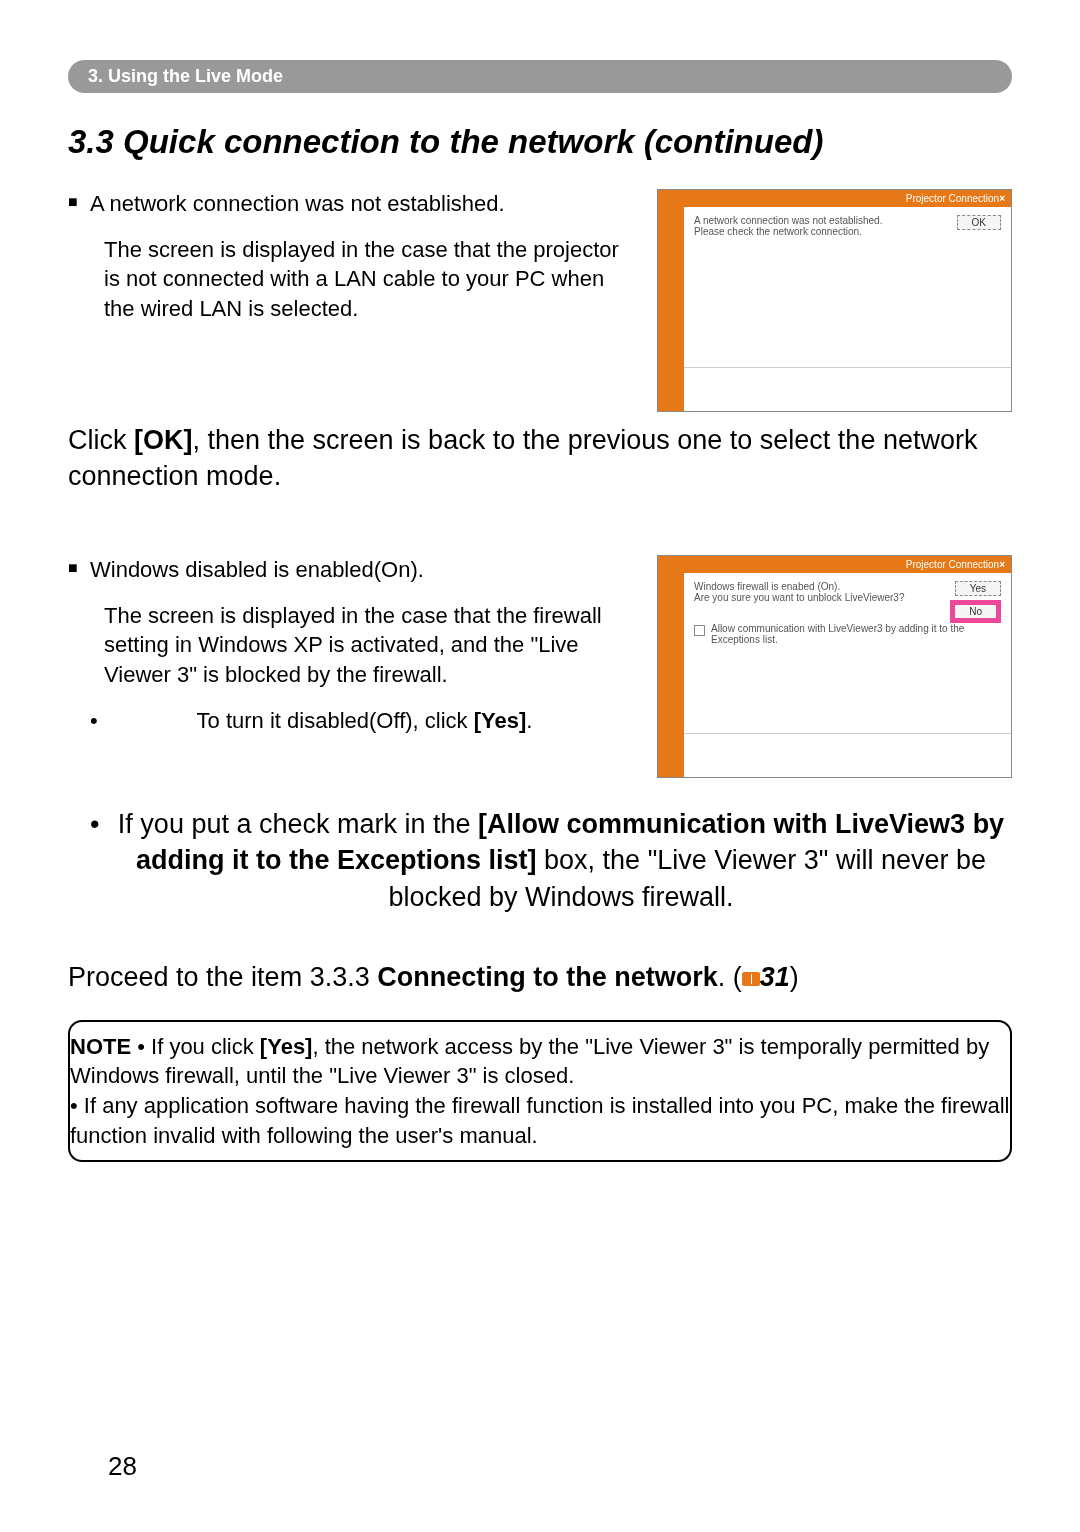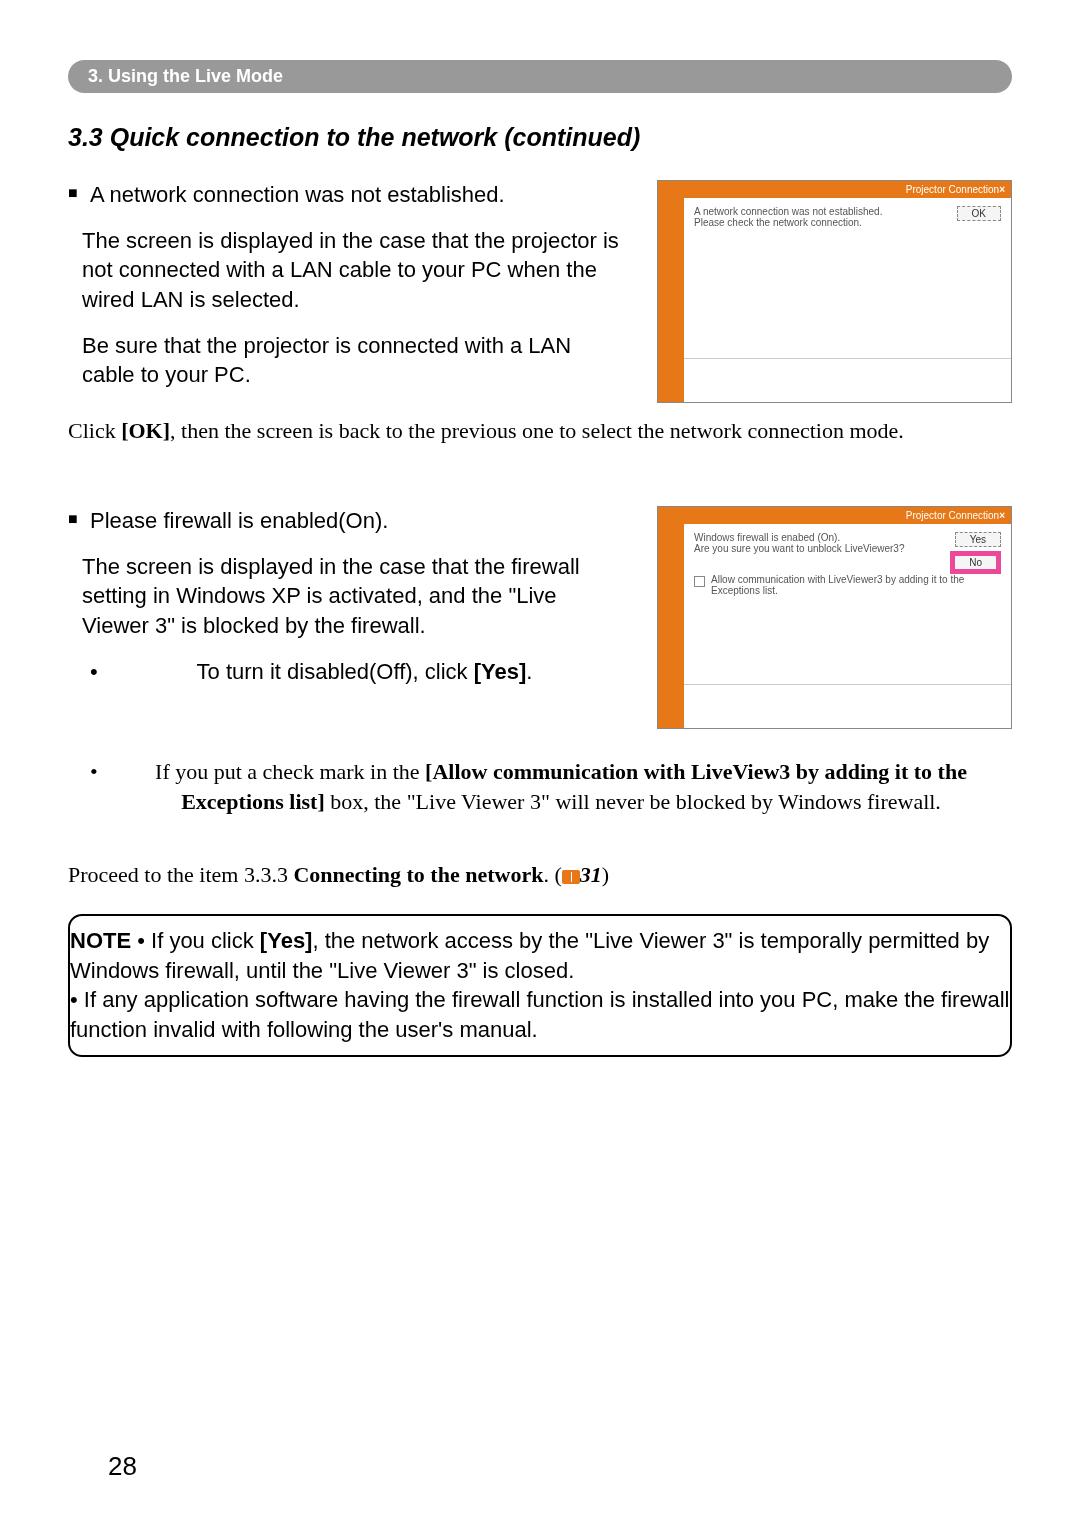--- a/index.html
+++ b/index.html
@@ -17,21 +17,21 @@
       border-radius: 18px;
       padding: 6px 20px;
       margin-bottom: 30px;
     }
     .header-pill span {
       color: #ffffff;
       font-weight: bold;
       font-size: 18px;
     }
     .section-title {
-      font-size: 25px;
+      font-size: 33px;
       font-weight: bold;
       font-style: italic;
       margin-bottom: 28px;
     }
     .content-row {
       display: flex;
       gap: 38px;
       margin-bottom: 10px;
     }
     .text-col {
@@ -44,21 +44,21 @@
       position: relative;
       padding-left: 22px;
     }
     .bullet-para::before {
       content: "■";
       position: absolute;
       left: 0;
       top: 2px;
       font-size: 16px;
     }
-    .indent { margin-left: 14px; }
+    .indent { margin-left: 36px; }
     .dialog-img {
       width: 355px;
       flex-shrink: 0;
     }
     .dialog {
       border: 1px solid #888;
       background: #fff;
       font-size: 10px;
       display: flex;
       flex-direction: column;
@@ -171,36 +171,35 @@
     .book-icon::after {
       content: "";
       position: absolute;
       left: 50%;
       top: 2px;
       bottom: 2px;
       width: 1px;
       background: #fff;
     }
     b { font-weight: bold; }
-    .after-para { font-size: 22px; line-height: 1.35; font-family: Liberation Serif, serif; }
+    .after-para { font-size: 27px; line-height: 1.35; }
   </style>
 </head>
 <body>
 
 <div class="header-pill">
   <span>3. Using the Live Mode</span>
 </div>
 
 <div class="section-title">3.3 Quick connection to the network (continued)</div>
 
 <div class="content-row">
   <div class="text-col">
     <p class="bullet-para">A network connection was not established.</p>
     <p class="indent">The screen is displayed in the case that the projector is not connected with a LAN cable to your PC when the wired LAN is selected.</p>
-    <p class="indent">Be sure that the projector is connected with a LAN cable to your PC.</p>
   </div>
   <div class="dialog-img">
     <div class="dialog">
       <div class="dialog-title">
         <span>Projector Connection</span>
         <span class="dialog-close">×</span>
       </div>
       <div class="dialog-body">
         <div class="dialog-sidebar"></div>
         <div class="dialog-main">
@@ -220,21 +219,21 @@
 </div>
 
 <p class="after-para">
   <span>Click </span><b>[OK]</b><span>, then the screen is back to the previous one to select the network connection mode.</span>
 </p>
 
 <div style="height:60px"></div>
 
 <div class="content-row">
   <div class="text-col">
-    <p class="bullet-para">Please firewall is enabled(On).</p>
+    <p class="bullet-para">Windows disabled is enabled(On).</p>
     <p class="indent">The screen is displayed in the case that the firewall setting in Windows XP is activated, and the "Live Viewer 3" is blocked by the firewall.</p>
     <div class="sub-bullet">
       <span>To turn it disabled(Off), click </span><b>[Yes]</b><span>.</span>
     </div>
   </div>
   <div class="dialog-img">
     <div class="dialog">
       <div class="dialog-title">
         <span>Projector Connection</span>
         <span class="dialog-close">×</span>

